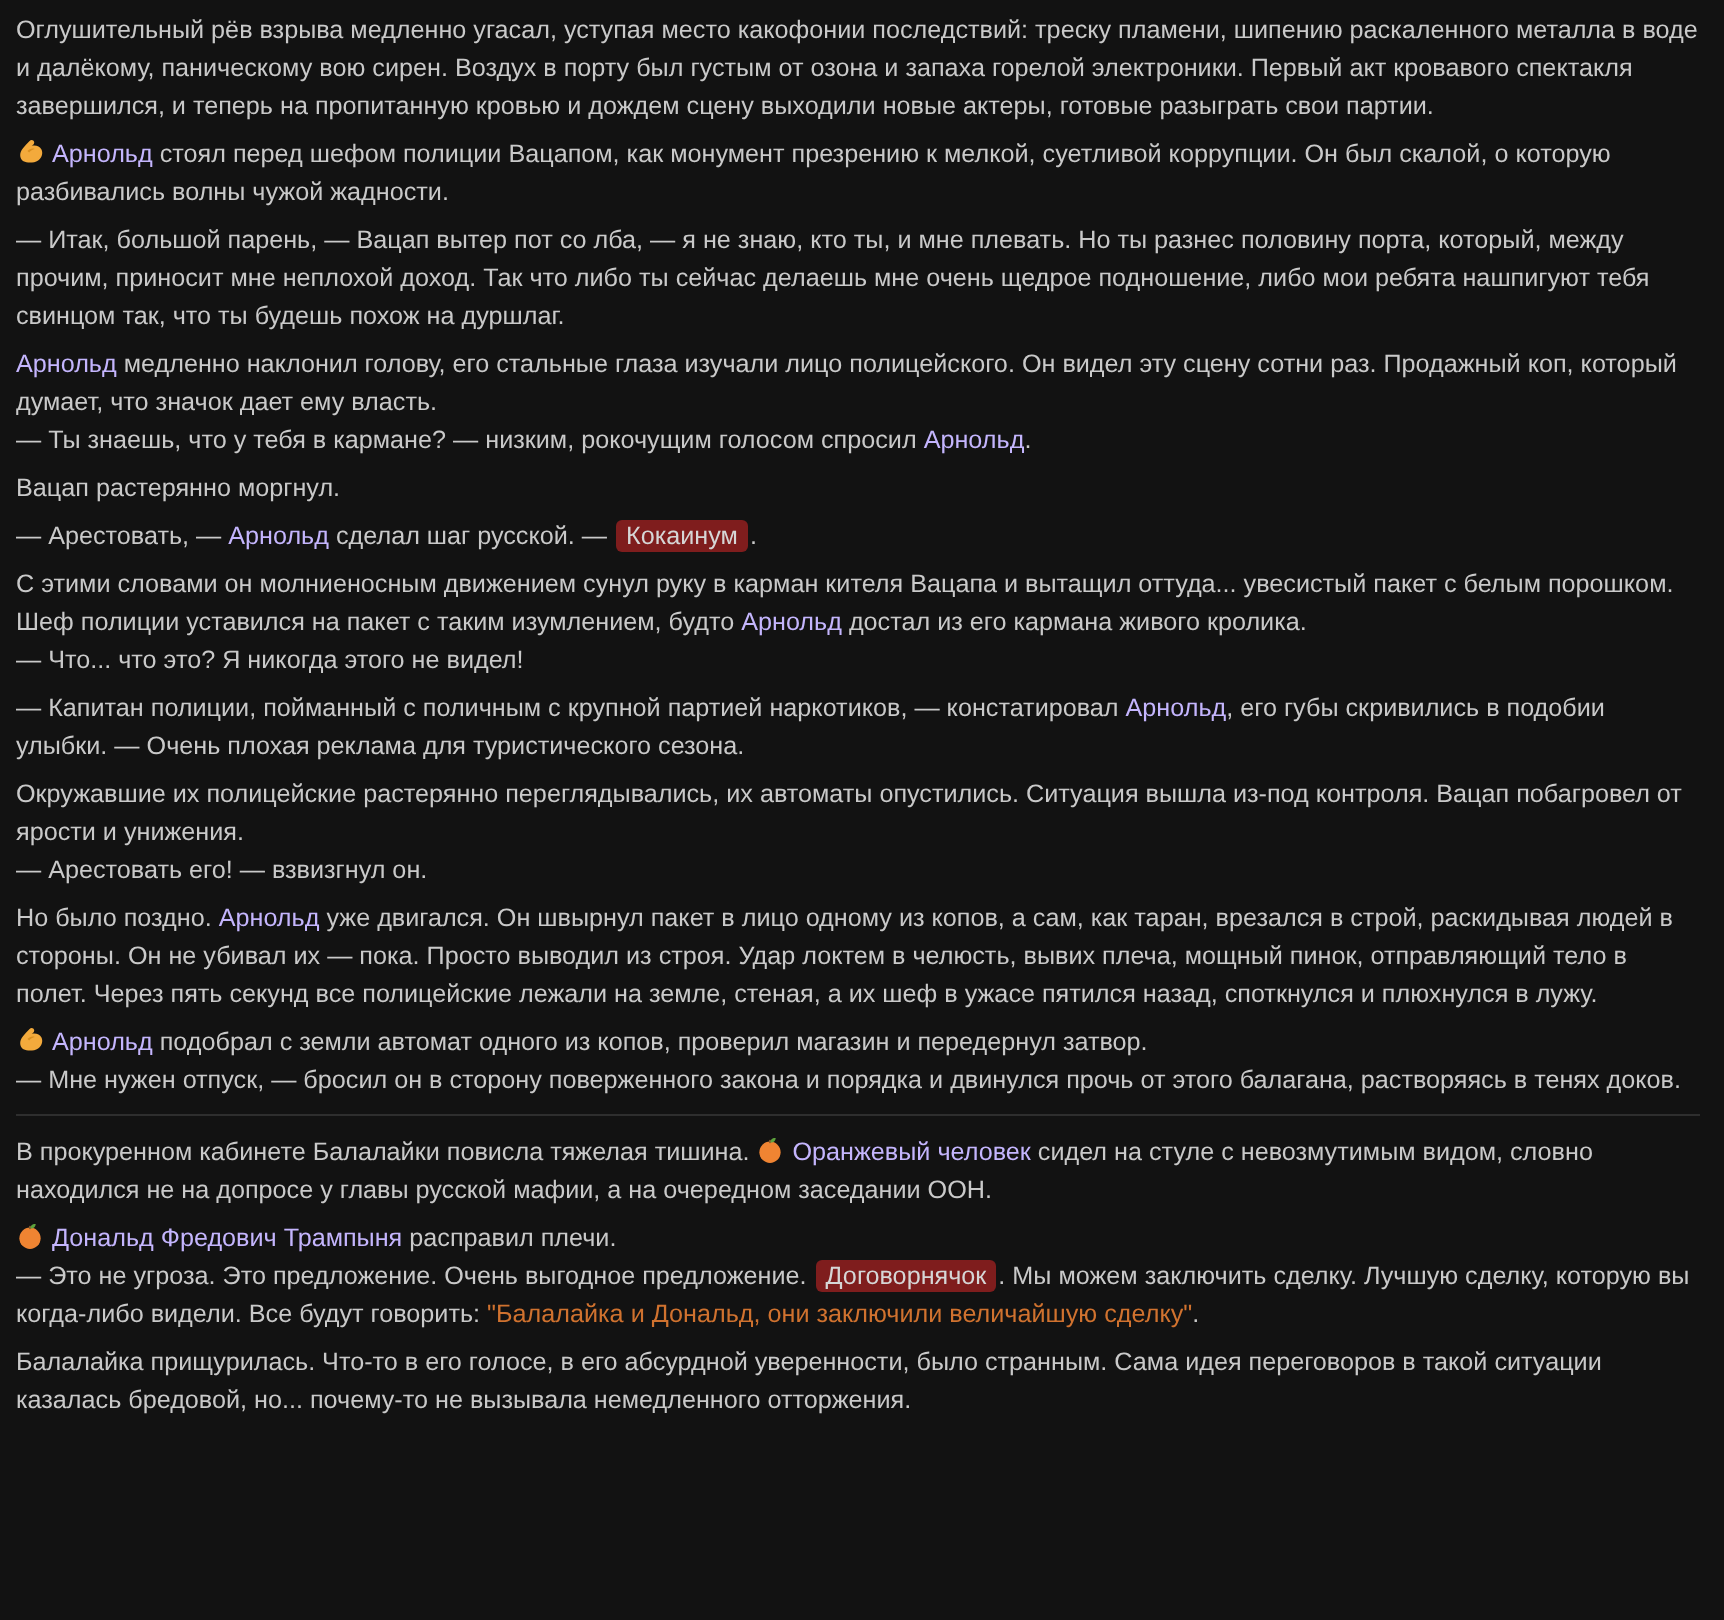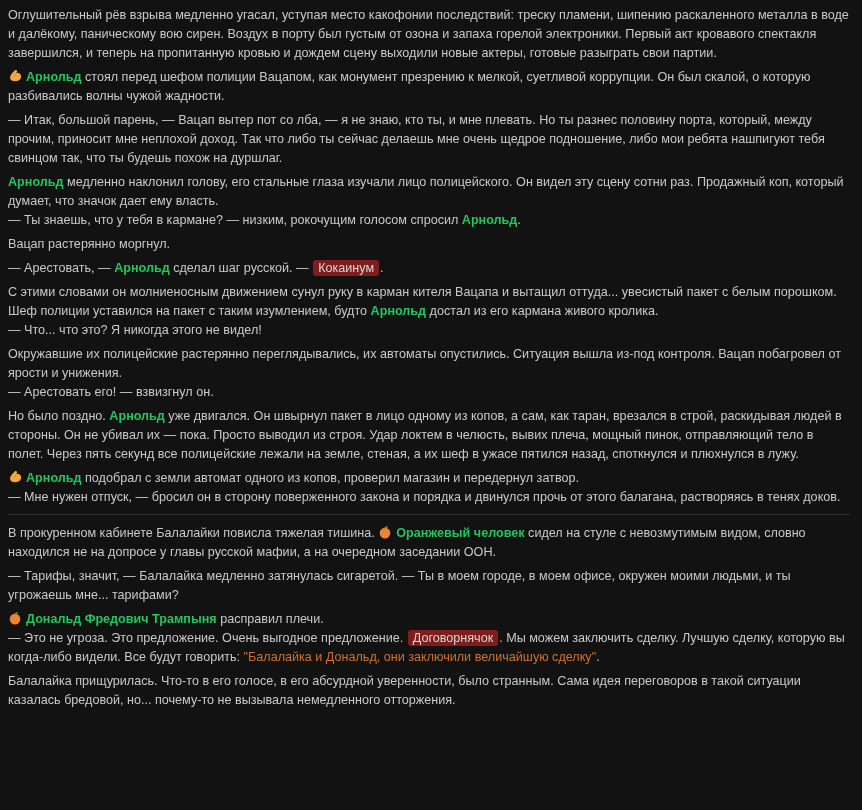--- a/index.html
+++ b/index.html
@@ -17,21 +17,21 @@
   h1 {
     margin: 2px 0 12px 0;
     font-size: 19px;
     line-height: 25px;
     font-weight: 700;
     color: #f1f1f1;
     letter-spacing: 0.2px;
   }
   p { margin: 0 0 5px 0; }
   .run-normal { color: #c9c9c9; }
-  .run-bold { color: #22c55e; font-weight: 700; }
+  .run-bold { color: #c4b5fd; font-weight: 400; }
   .run-code {
     background: #7f1d1d;
     color: #d6d6d6;
     border-radius: 3px;
     padding: 1px 5px;
     margin: 0 1px;
   }
   .run-accent { color: #d0722f; }
   .divider {
     border: none;
@@ -58,37 +58,37 @@
   <svg viewBox="0 0 20 20" xmlns="http://www.w3.org/2000/svg">
     <path fill="#f3aa3c" d="M5.3 16.6 C3.2 15.5 2.5 12.4 3.4 10.0 C4.1 8.0 5.7 6.3 7.1 4.8 L9.7 2.1 C10.8 1.0 12.7 1.4 13.0 2.9 C13.2 4.0 12.4 5.0 11.2 5.5 C14.0 4.8 17.0 5.7 18.2 8.2 C19.5 11.0 18.4 14.4 15.8 16.0 C12.8 17.9 8.2 18.0 5.3 16.6 Z"></path>
     <path fill="#d98f1f" d="M8.2 9.3 C9.5 7.8 11.6 7.2 13.4 7.8 C12.0 8.1 10.3 9.0 9.4 10.4 Z"></path>
   </svg>
 </span><span class="run-bold">Арнольд</span><span class="run-normal"> стоял перед шефом полиции Вацапом, как монумент презрению к мелкой, суетливой коррупции. Он был скалой, о которую разбивались волны чужой жадности.</span></p>
       <p><span class="run-normal">— Итак, большой парень, — Вацап вытер пот со лба, — я не знаю, кто ты, и мне плевать. Но ты разнес половину порта, который, между прочим, приносит мне неплохой доход. Так что либо ты сейчас делаешь мне очень щедрое подношение, либо мои ребята нашпигуют тебя свинцом так, что ты будешь похож на дуршлаг.</span></p>
       <p><span class="run-bold">Арнольд</span><span class="run-normal"> медленно наклонил голову, его стальные глаза изучали лицо полицейского. Он видел эту сцену сотни раз. Продажный коп, который думает, что значок дает ему власть.</span><br><span class="run-normal">— Ты знаешь, что у тебя в кармане? — низким, рокочущим голосом спросил </span><span class="run-bold">Арнольд</span><span class="run-normal">.</span></p>
       <p><span class="run-normal">Вацап растерянно моргнул.</span></p>
       <p><span class="run-normal">— Арестовать, — </span><span class="run-bold">Арнольд</span><span class="run-normal"> сделал шаг русской. — </span><span class="run-code">Кокаинум</span><span class="run-normal">.</span></p>
       <p><span class="run-normal">С этими словами он молниеносным движением сунул руку в карман кителя Вацапа и вытащил оттуда... увесистый пакет с белым порошком. Шеф полиции уставился на пакет с таким изумлением, будто </span><span class="run-bold">Арнольд</span><span class="run-normal"> достал из его кармана живого кролика.</span><br><span class="run-normal">— Что... что это? Я никогда этого не видел!</span></p>
+      <p><span class="run-normal">— Капитан полиции, пойманный с поличным с крупной партией наркотиков, — констатировал </span><span class="run-bold">Арнольд</span><span class="run-normal">, его губы скривились в подобии улыбки. — Очень плохая реклама для туристического сезона.</span></p>
       <p><span class="run-normal">Окружавшие их полицейские растерянно переглядывались, их автоматы опустились. Ситуация вышла из-под контроля. Вацап побагровел от ярости и унижения.</span><br><span class="run-normal">— Арестовать его! — взвизгнул он.</span></p>
       <p><span class="run-normal">Но было поздно. </span><span class="run-bold">Арнольд</span><span class="run-normal"> уже двигался. Он швырнул пакет в лицо одному из копов, а сам, как таран, врезался в строй, раскидывая людей в стороны. Он не убивал их — пока. Просто выводил из строя. Удар локтем в челюсть, вывих плеча, мощный пинок, отправляющий тело в полет. Через пять секунд все полицейские лежали на земле, стеная, а их шеф в ужасе пятился назад, споткнулся и плюхнулся в лужу.</span></p>
       <p><span class="emoji">
   <svg viewBox="0 0 20 20" xmlns="http://www.w3.org/2000/svg">
     <path fill="#f3aa3c" d="M5.3 16.6 C3.2 15.5 2.5 12.4 3.4 10.0 C4.1 8.0 5.7 6.3 7.1 4.8 L9.7 2.1 C10.8 1.0 12.7 1.4 13.0 2.9 C13.2 4.0 12.4 5.0 11.2 5.5 C14.0 4.8 17.0 5.7 18.2 8.2 C19.5 11.0 18.4 14.4 15.8 16.0 C12.8 17.9 8.2 18.0 5.3 16.6 Z"></path>
     <path fill="#d98f1f" d="M8.2 9.3 C9.5 7.8 11.6 7.2 13.4 7.8 C12.0 8.1 10.3 9.0 9.4 10.4 Z"></path>
   </svg>
 </span><span class="run-bold">Арнольд</span><span class="run-normal"> подобрал с земли автомат одного из копов, проверил магазин и передернул затвор.</span><br><span class="run-normal">— Мне нужен отпуск, — бросил он в сторону поверженного закона и порядка и двинулся прочь от этого балагана, растворяясь в тенях доков.</span></p>
       <div class="divider"></div>
       <p><span class="run-normal">В прокуренном кабинете Балалайки повисла тяжелая тишина. </span><span class="emoji">
   <svg viewBox="0 0 20 20" xmlns="http://www.w3.org/2000/svg">
     <circle cx="10" cy="11.6" r="7.6" fill="#ef8432"></circle>
     <rect x="9.3" y="2.6" width="1.4" height="2.6" rx="0.7" fill="#8a5a2b"></rect>
     <path fill="#5da23d" d="M10.4 4.6 C10.1 2.7 11.7 1.2 14.1 1.4 C14.0 3.5 12.5 4.9 10.4 4.6 Z"></path>
   </svg>
 </span><span class="run-bold">Оранжевый человек</span><span class="run-normal"> сидел на стуле с невозмутимым видом, словно находился не на допросе у главы русской мафии, а на очередном заседании ООН.</span></p>
-      <p><span class="run-normal">— Тарифы, значит, — Балалайка медленно затянулась сигаретой. — Ты в моем городе, в моем офисе, окружен моими людьми, и ты угрожаешь мне... тарифами?</span></p>
       <p><span class="emoji">
   <svg viewBox="0 0 20 20" xmlns="http://www.w3.org/2000/svg">
     <circle cx="10" cy="11.6" r="7.6" fill="#ef8432"></circle>
     <rect x="9.3" y="2.6" width="1.4" height="2.6" rx="0.7" fill="#8a5a2b"></rect>
     <path fill="#5da23d" d="M10.4 4.6 C10.1 2.7 11.7 1.2 14.1 1.4 C14.0 3.5 12.5 4.9 10.4 4.6 Z"></path>
   </svg>
 </span><span class="run-bold">Дональд Фредович Трампыня</span><span class="run-normal"> расправил плечи.</span><br><span class="run-normal">— Это не угроза. Это предложение. Очень выгодное предложение. </span><span class="run-code">Договорнячок</span><span class="run-normal">. Мы можем заключить сделку. Лучшую сделку, которую вы когда-либо видели. Все будут говорить: </span><span class="run-accent">"Балалайка и Дональд, они заключили величайшую сделку"</span><span class="run-normal">.</span></p>
       <p><span class="run-normal">Балалайка прищурилась. Что-то в его голосе, в его абсурдной уверенности, было странным. Сама идея переговоров в такой ситуации казалась бредовой, но... почему-то не вызывала немедленного отторжения.</span><br></p>
     </div>
 </main>

